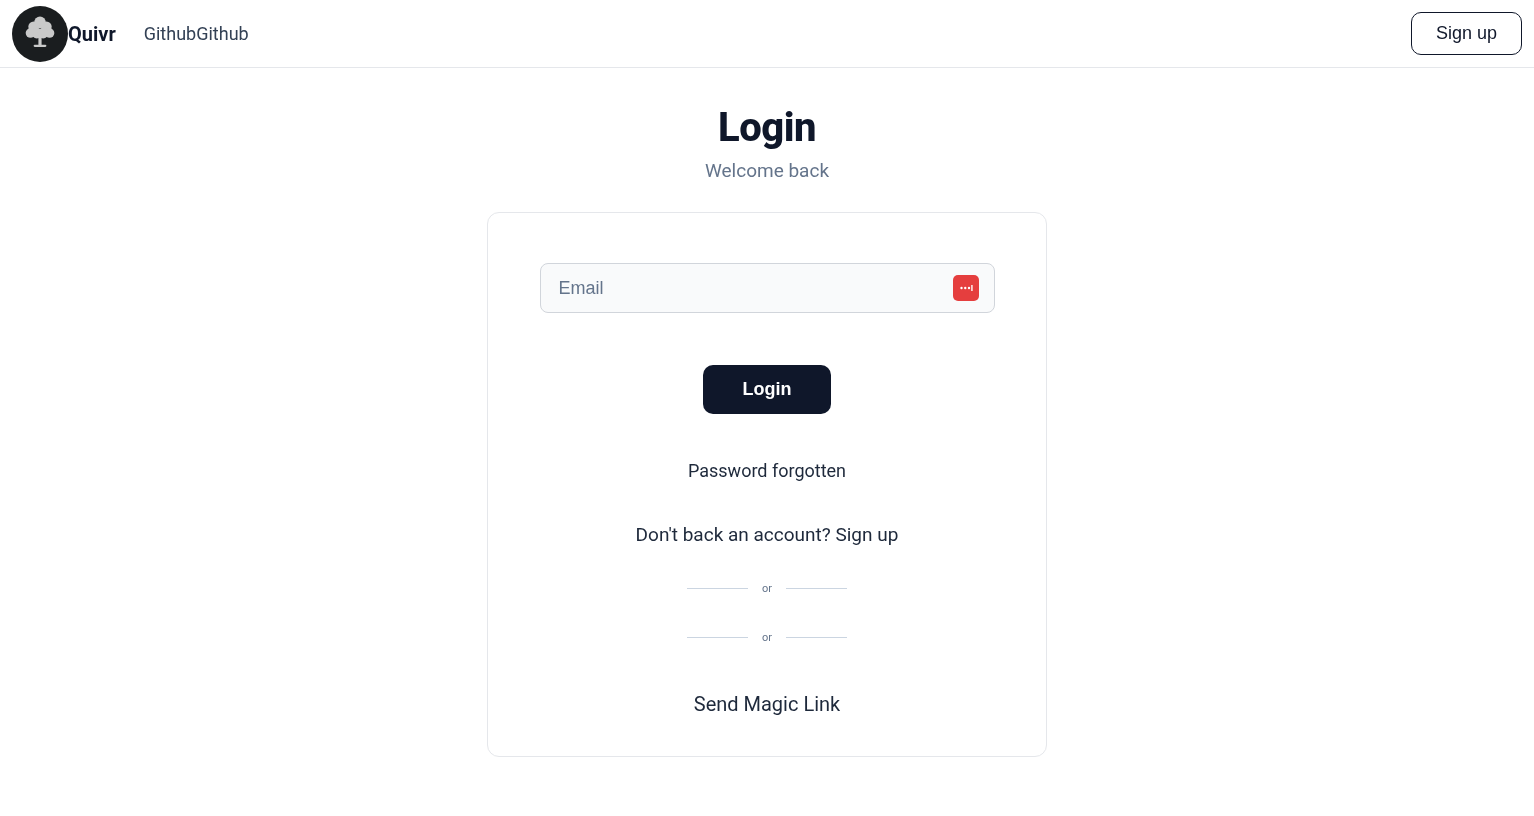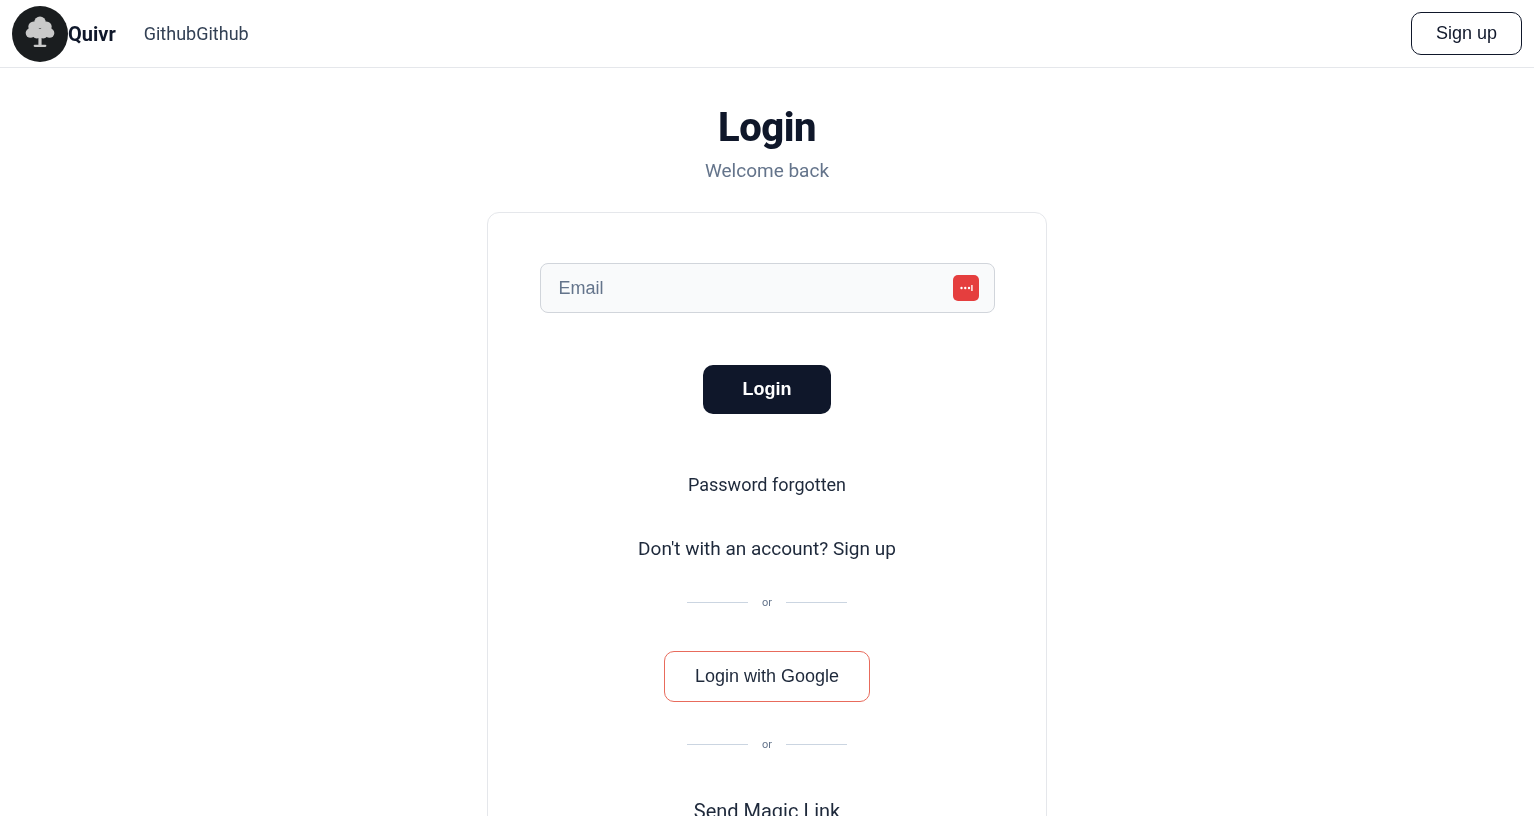--- a/index.html
+++ b/index.html
@@ -162,21 +162,21 @@
       color: #fff;
       border: none;
       border-radius: 10px;
       padding: 14px 40px;
       font-size: 18px;
       font-weight: 600;
       cursor: pointer;
     }
     
     .link-text {
-      margin-top: 40px;
+      margin-top: 26px;
       font-size: 18px;
       color: #1e293b;
       cursor: pointer;
     }
     
     .signup-line {
       margin-top: 22px;
       font-size: 19px;
       color: #1e293b;
     }
@@ -273,28 +273,27 @@
         </svg>
       </span>
     </div>
 
 
     <button class="login-btn">Login</button>
 
     <div class="link-text">Password forgotten</div>
 
     <div class="signup-line">
-      <span>Don't with an account? </span><span class="link">Sign up</span>
+      <span>Don't back an account? </span><span class="link">Sign up</span>
     </div>
 
     <div class="divider">
       <span>or</span>
     </div>
 
-    <button class="google-btn">Login with Google</button>
 
     <div class="divider">
       <span>or</span>
     </div>
 
     <div class="magic-link">Send Magic Link</div>
 
   </div>
 </main>
 

